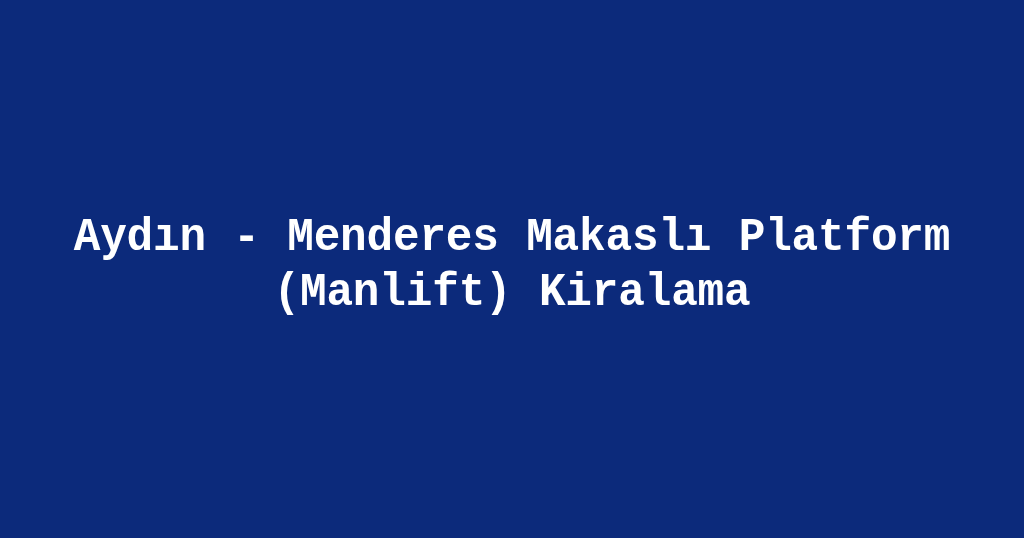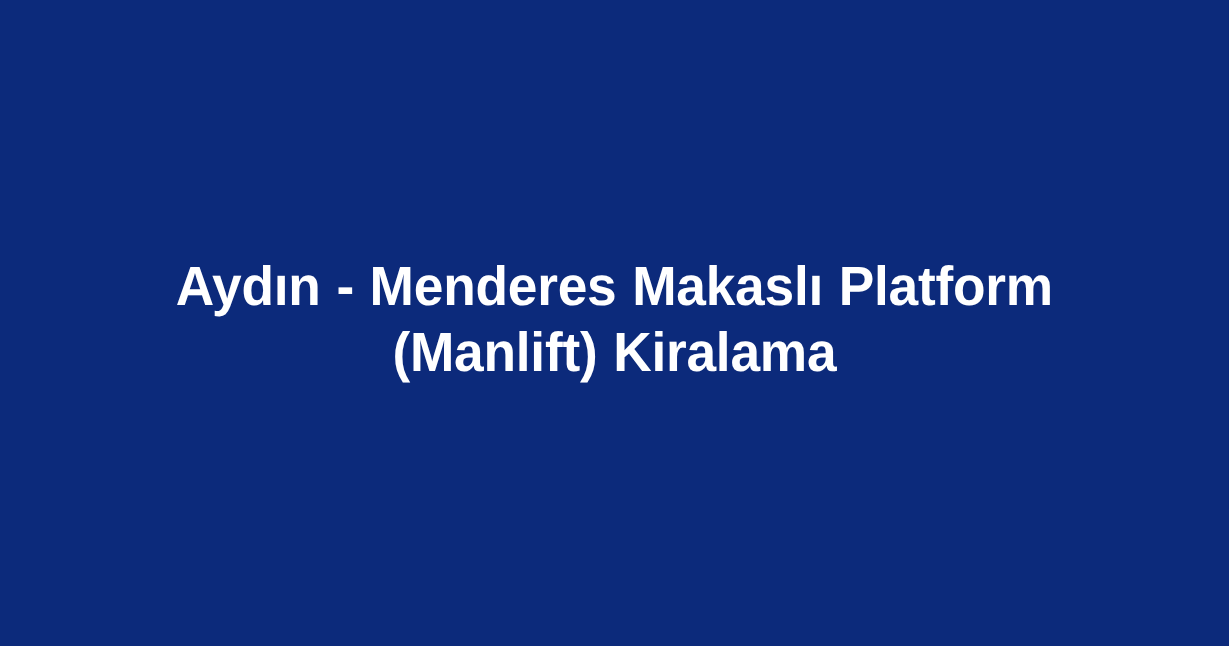--- a/index.html
+++ b/index.html
@@ -21,20 +21,21 @@
     position: relative;
     box-sizing: border-box;
     width: 1024px;
     height: 538px;
     background-color: #0c2a7b;
     display: flex;
     flex-direction: column;
     align-items: center;
     justify-content: center;
     overflow: hidden;
+    font-family: Liberation Mono, monospace;
   }
 
   
   .headline {
     position: relative;
     
     margin-top: -6px;
     width: 100%;
     padding: 0 40px;
     box-sizing: border-box;

